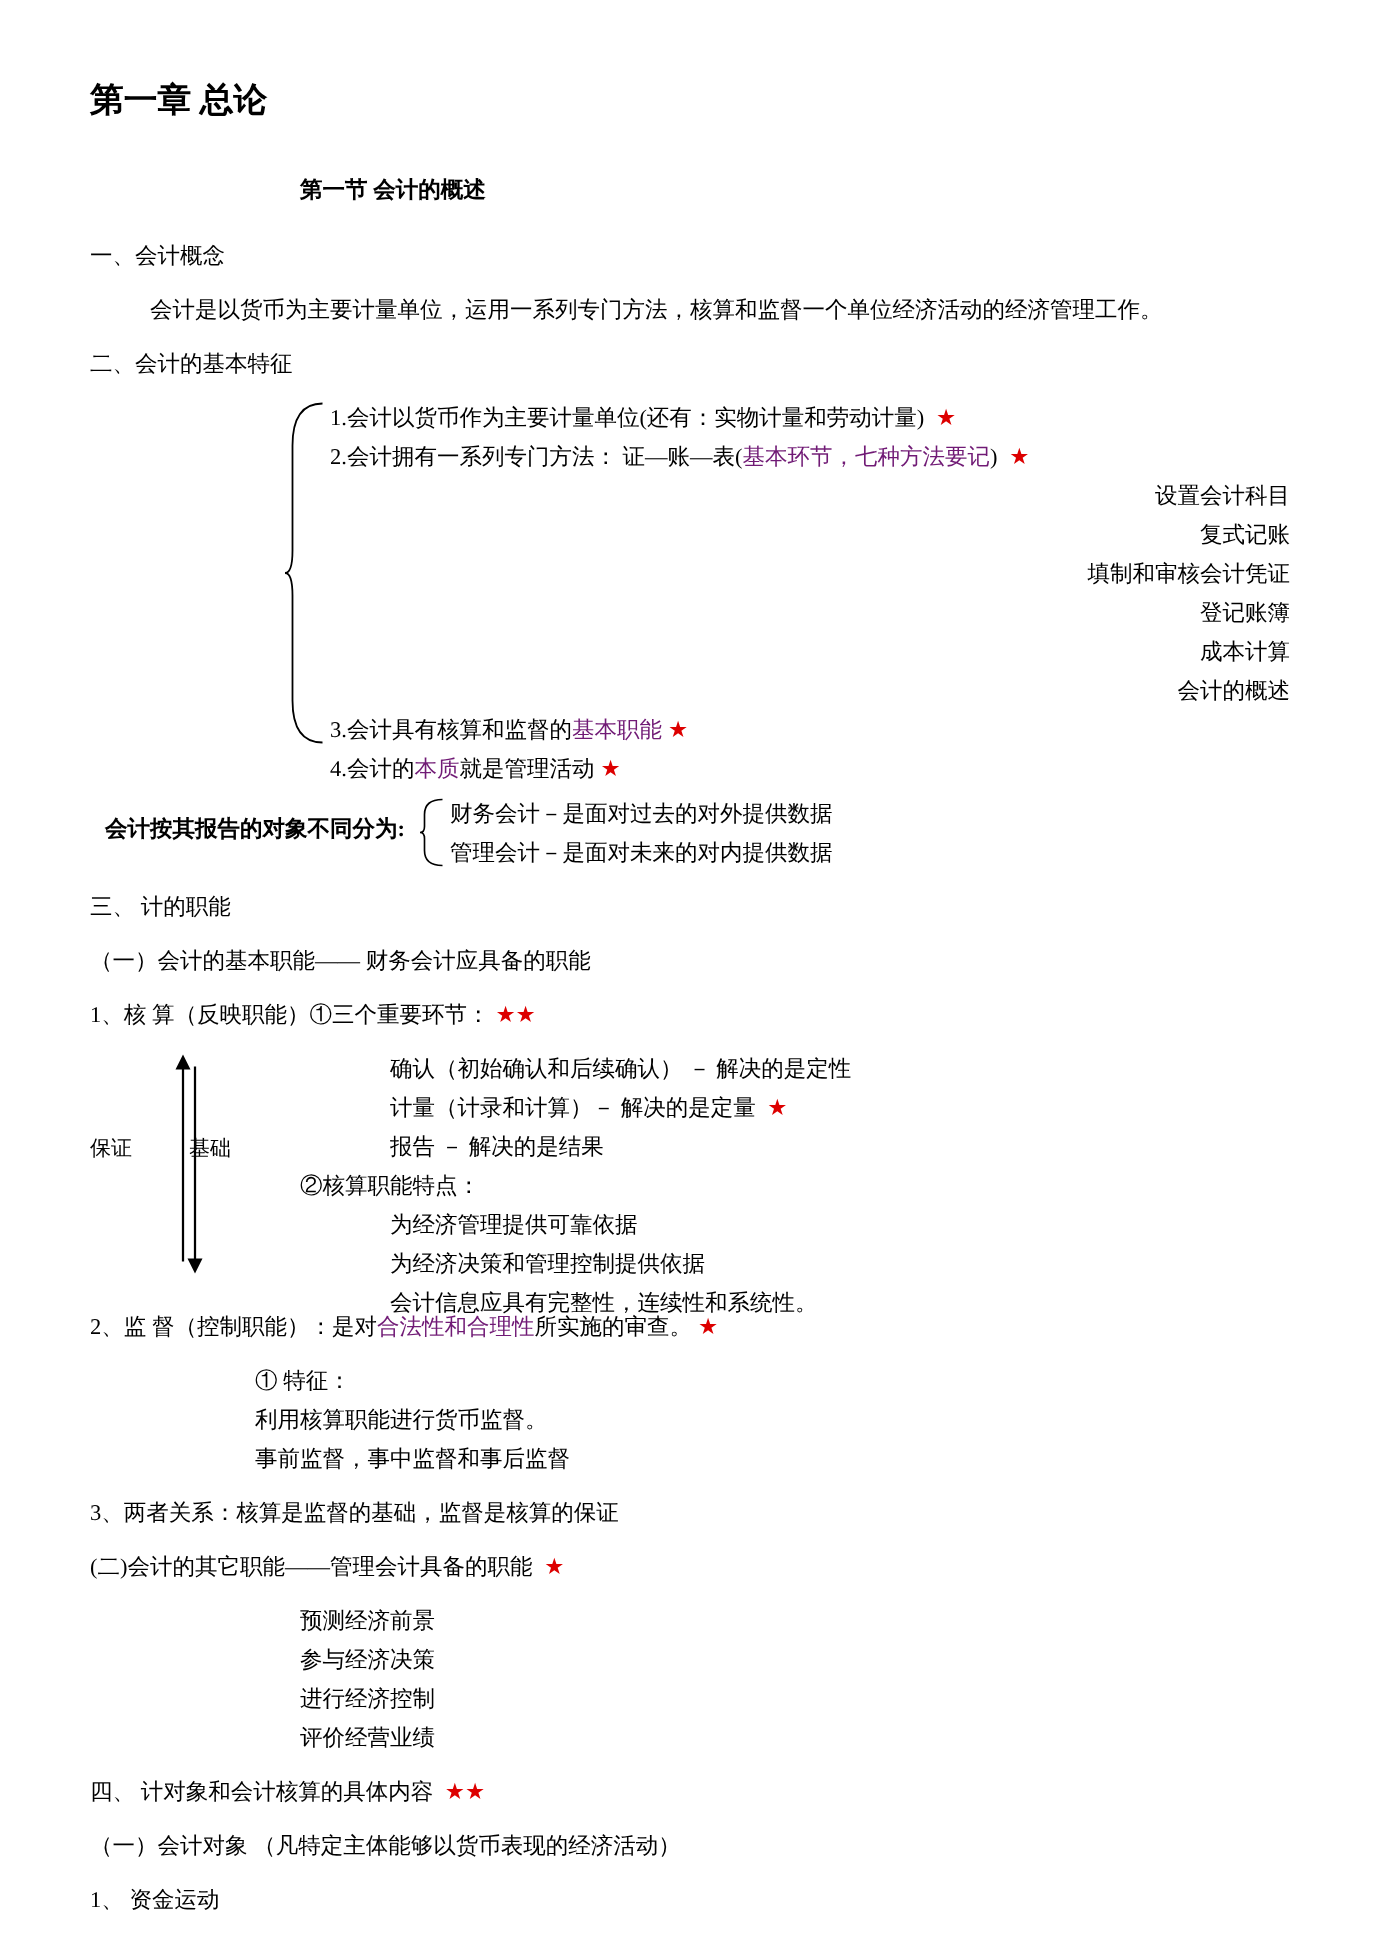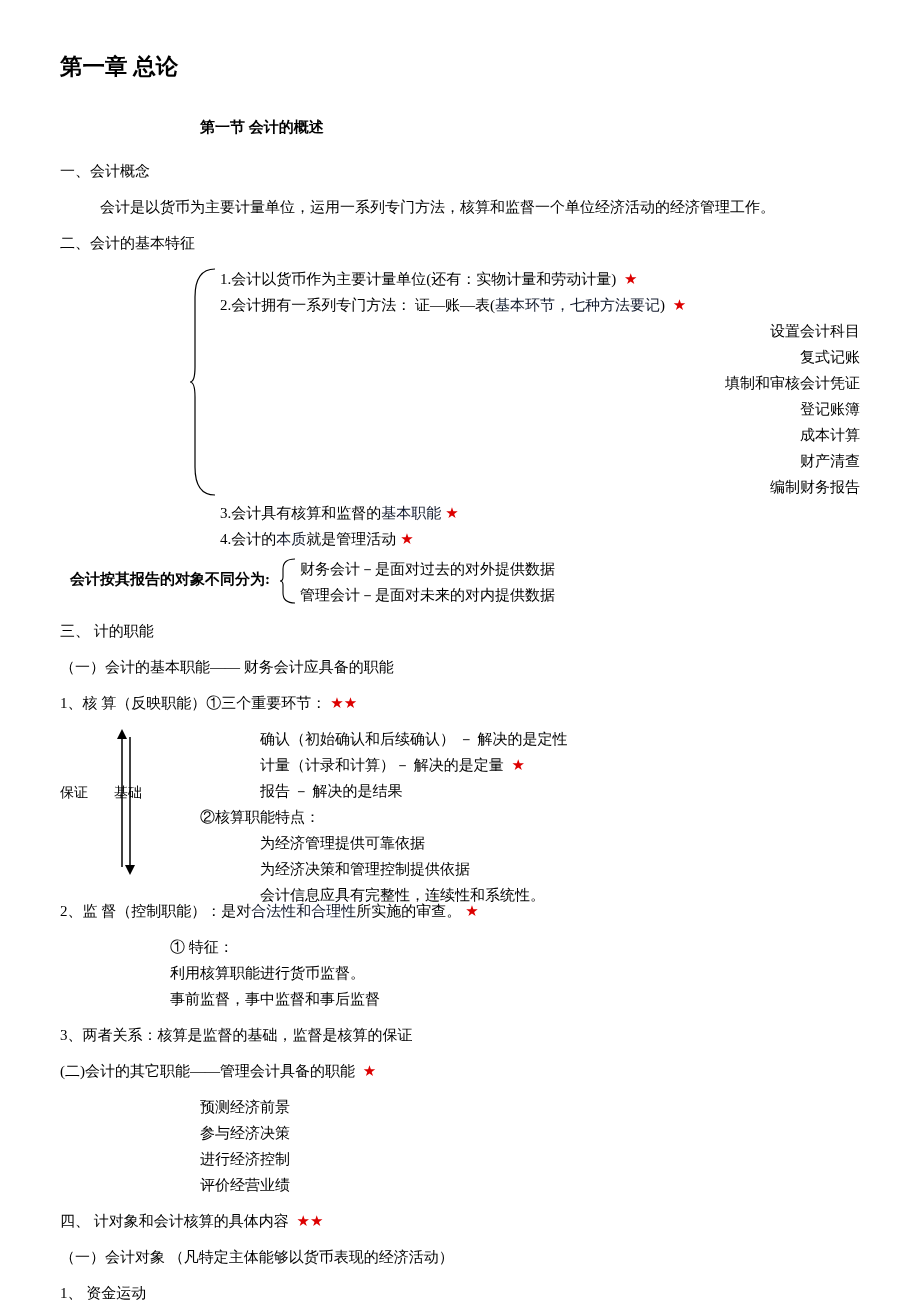--- a/index.html
+++ b/index.html
@@ -12,29 +12,29 @@
     padding: 30px 60px 40px 60px;
     width: 920px;
     box-sizing: border-box;
   }
   .chapter-title { text-align: left; font-weight: bold; margin-bottom: 30px; }
   .section-title { text-align: left; font-weight: bold; margin: 10px 0 20px 140px; }
   .h-bold { font-weight: normal; margin: 12px 0; }
   .indent1 { margin-left: 40px; }
   .indent-brace { margin-left: 160px; }
   .indent-sub { margin-left: 300px; text-align: right; }
-  .red { color: #0f172a; }
+  .red { color: #701a75; }
   .star { color: #d00; margin-left: 4px; }
   p { margin: 2px 0; }
   .brace-wrap { position: relative; margin: 6px 0; }
   .brace-wrap svg.brace { position: absolute; left: 130px; top: 0; }
   .split-brace { position: relative; }
   .split-brace svg { position: absolute; }
   .arrow-block { position: relative; margin: 8px 0; }
-  .arrow-block .labels { position: absolute; left: 0; top: 55px; display: flex; gap: 8px; }
+  .arrow-block .labels { position: absolute; left: 0; top: 55px; display: flex; gap: 20px; }
   .arrow-block .labels span { font-size: 14px; }
   .arrow-block svg.darrow { position: absolute; left: 56px; top: 0; }
   .arrow-block .content { margin-left: 200px; }
   .li-line { margin: 2px 0 2px 110px; }
 </style>
 </head>
 <body>
 
 <h2 class="chapter-title">第一章    总论</h2>
 
@@ -49,22 +49,21 @@
   <svg class="brace" width="30" height="230" viewBox="0 0 30 230">
     <path d="M25,2 Q5,2 5,30 L5,100 Q5,115 0,115 Q5,115 5,130 L5,200 Q5,228 25,228" fill="none" stroke="#000" stroke-width="1.2"></path>
   </svg>
   <p class="indent-brace"><span>1.会计以货币作为主要计量单位(还有：实物计量和劳动计量)  </span><span class="star">★</span></p>
   <p class="indent-brace"><span>2.会计拥有一系列专门方法：  证—账—表(</span><span class="red">基本环节，七种方法要记</span><span>)    </span><span class="star">★</span></p>
   <p class="indent-sub">设置会计科目</p>
   <p class="indent-sub">复式记账</p>
   <p class="indent-sub">填制和审核会计凭证</p>
   <p class="indent-sub">登记账簿</p>
   <p class="indent-sub">成本计算</p>
-  <p class="indent-sub">财产清查</p>
-  <p class="indent-sub">编制财务报告</p>
+  <p class="indent-sub">会计的概述</p>
   <p class="indent-brace"><span>3.会计具有核算和监督的</span><span class="red">基本职能</span><span class="star">★</span></p>
   <p class="indent-brace"><span>4.会计的</span><span class="red">本质</span><span>就是管理活动</span><span class="star">★</span></p>
 </div>
 
 <div class="split-brace" style="height:50px; margin-top:6px;">
   <span style="position:absolute; left:10px; top:10px; font-weight:bold;">会计按其报告的对象不同分为:</span>
   <svg width="18" height="48" style="left:220px; top:0;" viewBox="0 0 18 48">
     <path d="M15,2 Q3,2 3,12 L3,20 Q3,24 0,24 Q3,24 3,28 L3,36 Q3,46 15,46" fill="none" stroke="#000" stroke-width="1.1"></path>
   </svg>
   <span style="position:absolute; left:240px; top:0;">财务会计－是面对过去的对外提供数据</span>

